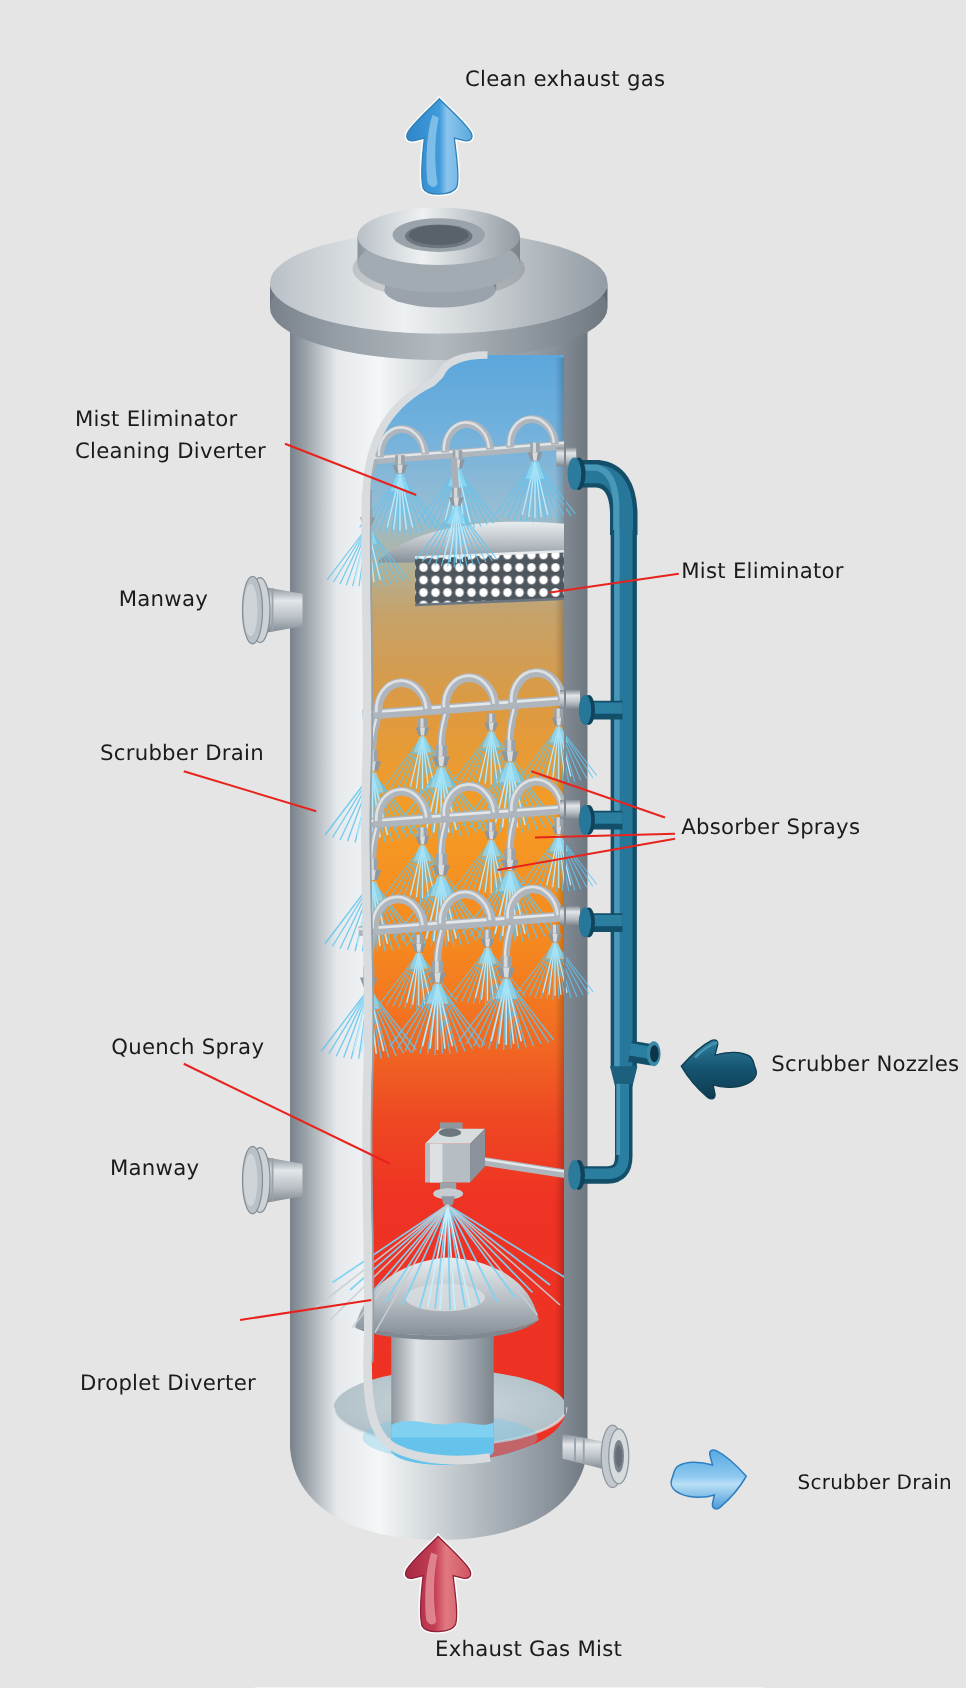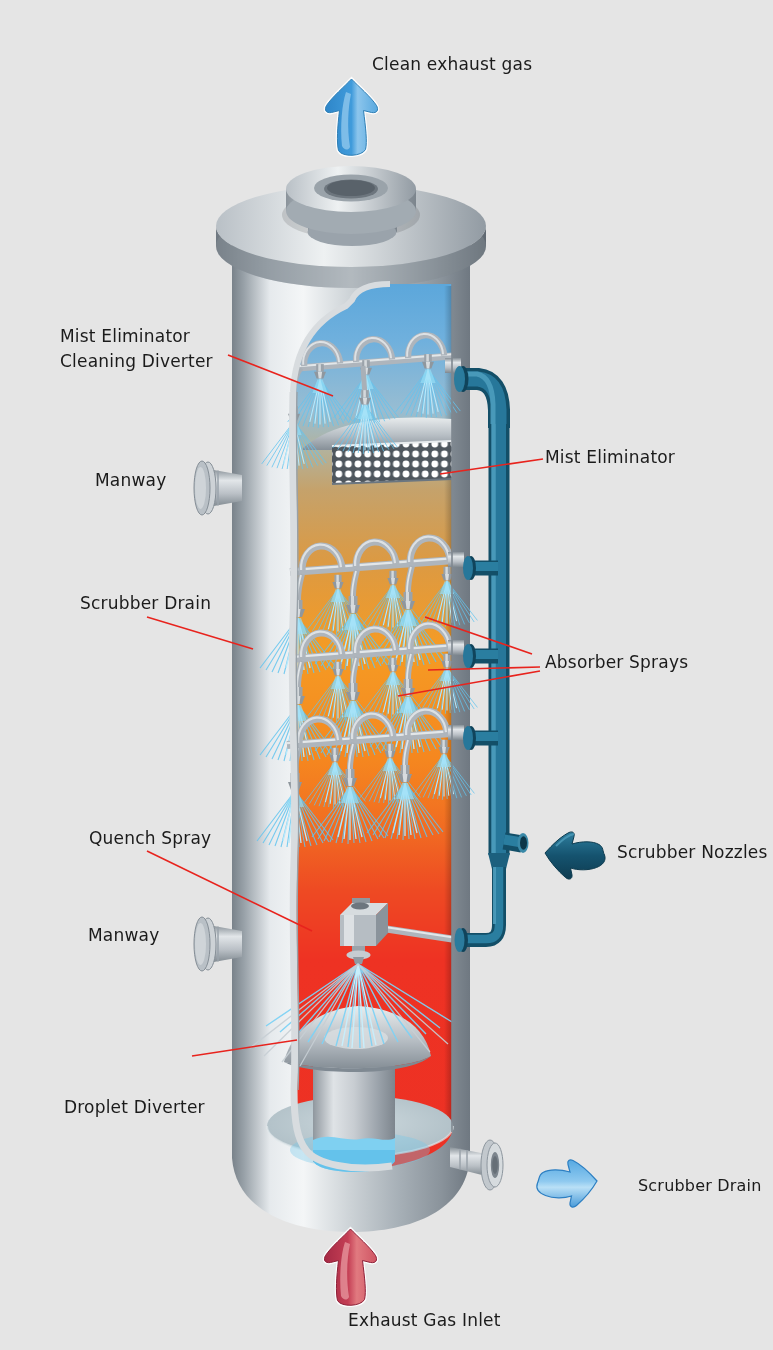--- a/index.html
+++ b/index.html
@@ -383,15 +383,15 @@
 <div class="lbl" style="left:89px;top:826px;">Quench Spray</div>
 
 <div class="lbl" style="left:617px;top:840px;">Scrubber Nozzles</div>
 
 <div class="lbl" style="left:88px;top:923px;">Manway</div>
 
 <div class="lbl" style="left:64px;top:1059px;margin-top:36px;">Droplet Diverter</div>
 
 <div class="lbl" style="left:610px;top:1174px;font-size:16px;margin-left:28px;">Scrubber Drain</div>
 
-<div class="lbl" style="left:348px;top:1308px;">Exhaust Gas Inlet</div>
+<div class="lbl" style="left:348px;top:1308px;">Exhaust Gas Mist</div>
 
 </div>
 
 </body></html>

